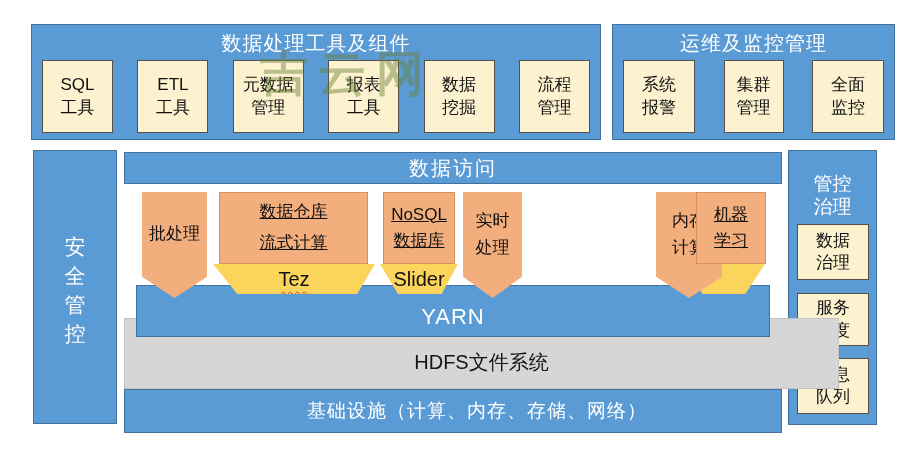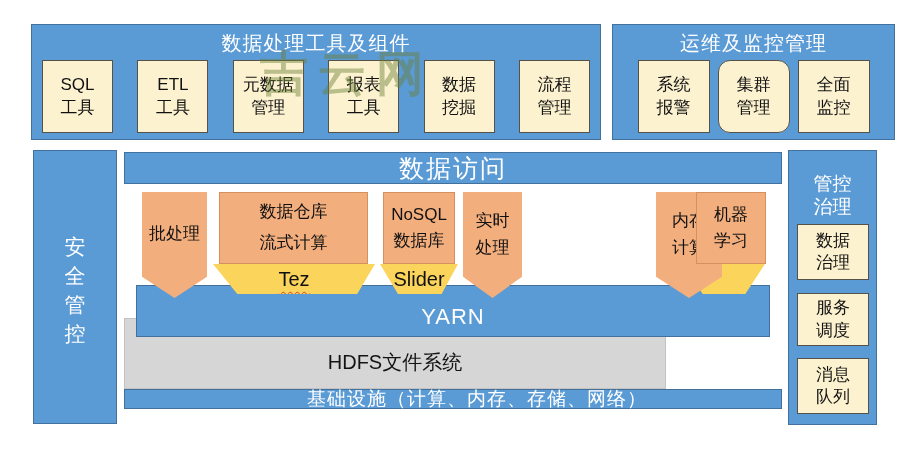--- a/index.html
+++ b/index.html
@@ -28,38 +28,38 @@
   
   #left-bar{left:33px;top:150px;width:84px;height:274px;display:flex;
             align-items:center;justify-content:center;}
   #left-bar .vlabel{font-size:21px;line-height:29px;text-align:center;padding-top:6px;}
   #right-col{left:788px;top:150px;width:89px;height:275px;}
   #right-col .vtitle{font-size:19px;line-height:23px;text-align:center;padding-top:21px;}
   .side-box{position:absolute;left:8px;width:72px;}
 
   
   #data-access{left:124px;top:152px;width:658px;height:32px;z-index:1;
-               display:flex;align-items:center;justify-content:center;font-size:25px;letter-spacing:2px;}
+               display:flex;align-items:center;justify-content:center;font-size:20px;letter-spacing:2px;}
   .engine{position:absolute;top:192px;background:#f2ae7d;z-index:3;
           display:flex;align-items:center;justify-content:center;text-align:center;
           font-size:17px;line-height:1.55;color:#111111;}
-  .engine.rect{border:1px solid #d6905c;box-sizing:border-box;height:72px;}
+  .engine.rect{border:1px solid #d6905c;box-sizing:border-box;height:72px;text-decoration:underline;}
   .engine.chev{height:106px;clip-path:polygon(0 0,100% 0,100% 80%,50% 100%,0 80%);
                padding-bottom:21px;box-sizing:border-box;}
   .ybase{position:absolute;top:264px;height:30px;background:#fbd45c;z-index:3;
          display:flex;align-items:center;justify-content:center;
          font-size:20px;color:#111111;}
   #yarn{left:136px;top:285px;width:634px;height:52px;z-index:2;
         display:flex;align-items:flex-end;justify-content:center;
         font-size:22px;letter-spacing:1px;padding-bottom:6px;}
-  #hdfs{left:124px;top:318px;width:542px;height:71px;z-index:1;background:#d6d6d6;
+  #hdfs{left:124px;top:318px;width:715px;height:71px;z-index:1;background:#d6d6d6;
         border:1px solid #c2c2c2;box-sizing:border-box;
         display:flex;align-items:flex-end;justify-content:center;
         font-size:20px;color:#141414;padding-bottom:12px;}
-  #infra{left:124px;top:389px;width:658px;height:20px;z-index:1;
+  #infra{left:124px;top:389px;width:658px;height:44px;z-index:1;
          display:flex;align-items:center;justify-content:center;font-size:19px;letter-spacing:1px;padding-left:48px;}
 
   .tez-text{text-decoration:underline wavy #e03c31 1px;text-underline-offset:5px;}
 </style>
 </head>
 <body>
 
 <div id="canvas">
 
   <div id="watermark">吉云网</div>
@@ -77,24 +77,24 @@
 工具</div>
       <div class="cream ml">数据
 挖掘</div>
       <div class="cream ml">流程
 管理</div>
     </div>
   </div>
 
   <div class="abs blue" style="left:612px;top:24px;width:283px;height:116px;">
     <div class="panel-title">运维及监控管理</div>
-    <div class="panel-boxes" style="justify-content:center;gap:8px;">
+    <div class="panel-boxes" style="justify-content:space-between;gap:8px;">
       <div class="cream ml" style="width:72px;">系统
 报警</div>
-      <div class="cream ml" style="width:72px;border-radius:12px;">集群
+      <div class="cream ml" style="width:60px;">集群
 管理</div>
       <div class="cream ml" style="width:72px;">全面
 监控</div>
     </div>
   </div>
 
   <div id="left-bar" class="abs blue">
     <div class="vlabel ml">安
 全
 管

